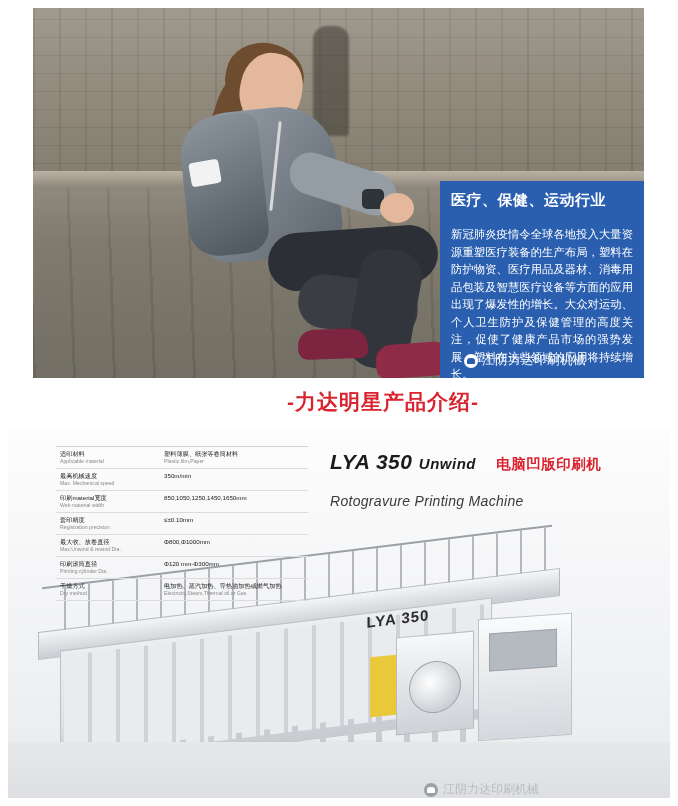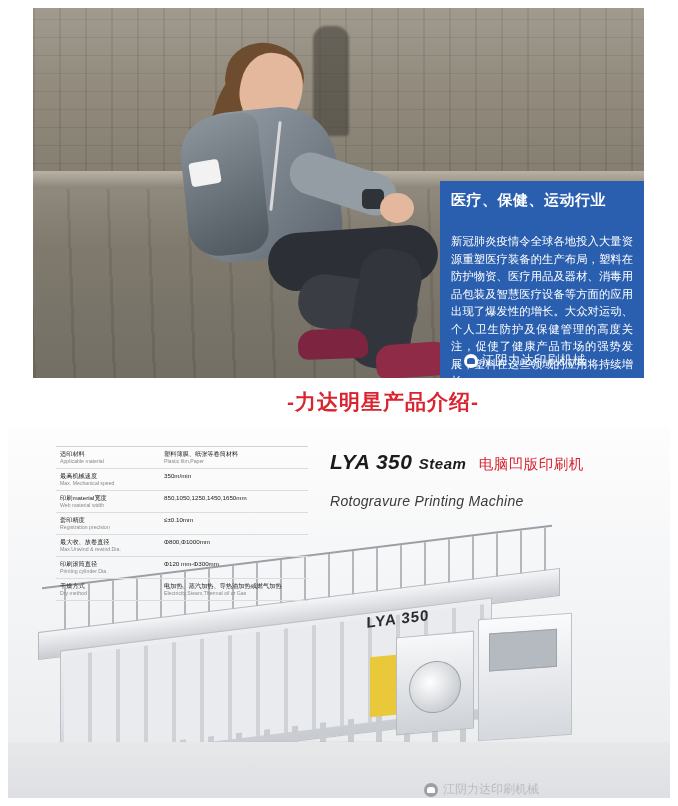--- a/index.html
+++ b/index.html
@@ -185,21 +185,21 @@
     height: 197px;
     background: #2a5fb0;
     color: #ffffff;
     box-sizing: border-box;
     padding: 10px 11px 8px 11px;
   }
   .caption-title {
     font-size: 15px;
     font-weight: bold;
     letter-spacing: 0.5px;
-    margin-bottom: 23px;
+    margin-bottom: 16px;
     color: #ffffff;
   }
   .caption-body {
     font-size: 11.3px;
     line-height: 17.5px;
     text-align: justify;
     color: #ffffff;
   }
 
   
@@ -301,23 +301,23 @@
     white-space: nowrap;
   }
   .model-line1 .series {
     font-size: 15px;
     font-weight: bold;
     font-style: italic;
   }
   .model-line1 .cn {
     font-size: 14.5px;
     font-style: normal;
-    font-weight: normal;
+    font-weight: bold;
     color: #d9232e;
-    margin-left: 6px;
+    margin-left: 14px;
   }
   .model-line2 {
     font-size: 14px;
     font-style: italic;
     color: #3a3a3a;
     margin-top: 19px;
     letter-spacing: 0.3px;
   }
 
   
@@ -556,21 +556,21 @@
           <span class="vcn">电加热、蒸汽加热、导热油加热或燃气加热</span>
           <span class="ven">Electricity,Steam,Thermal oil or Gas</span>
         </td>
       </tr>
     </tbody>
   </table>
 
   <div class="model-title">
     <div class="model-line1">
       <span>LYA 350</span>
-      <span class="series">Steam</span>
+      <span class="series">Unwind</span>
       <span class="cn">电脑凹版印刷机</span>
     </div>
     <div class="model-line2">Rotogravure Printing Machine</div>
   </div>
 </div>
 
 <div class="wm-bottom">
   <span class="wm-logo"></span>
   <span>江阴力达印刷机械</span>
 </div>

